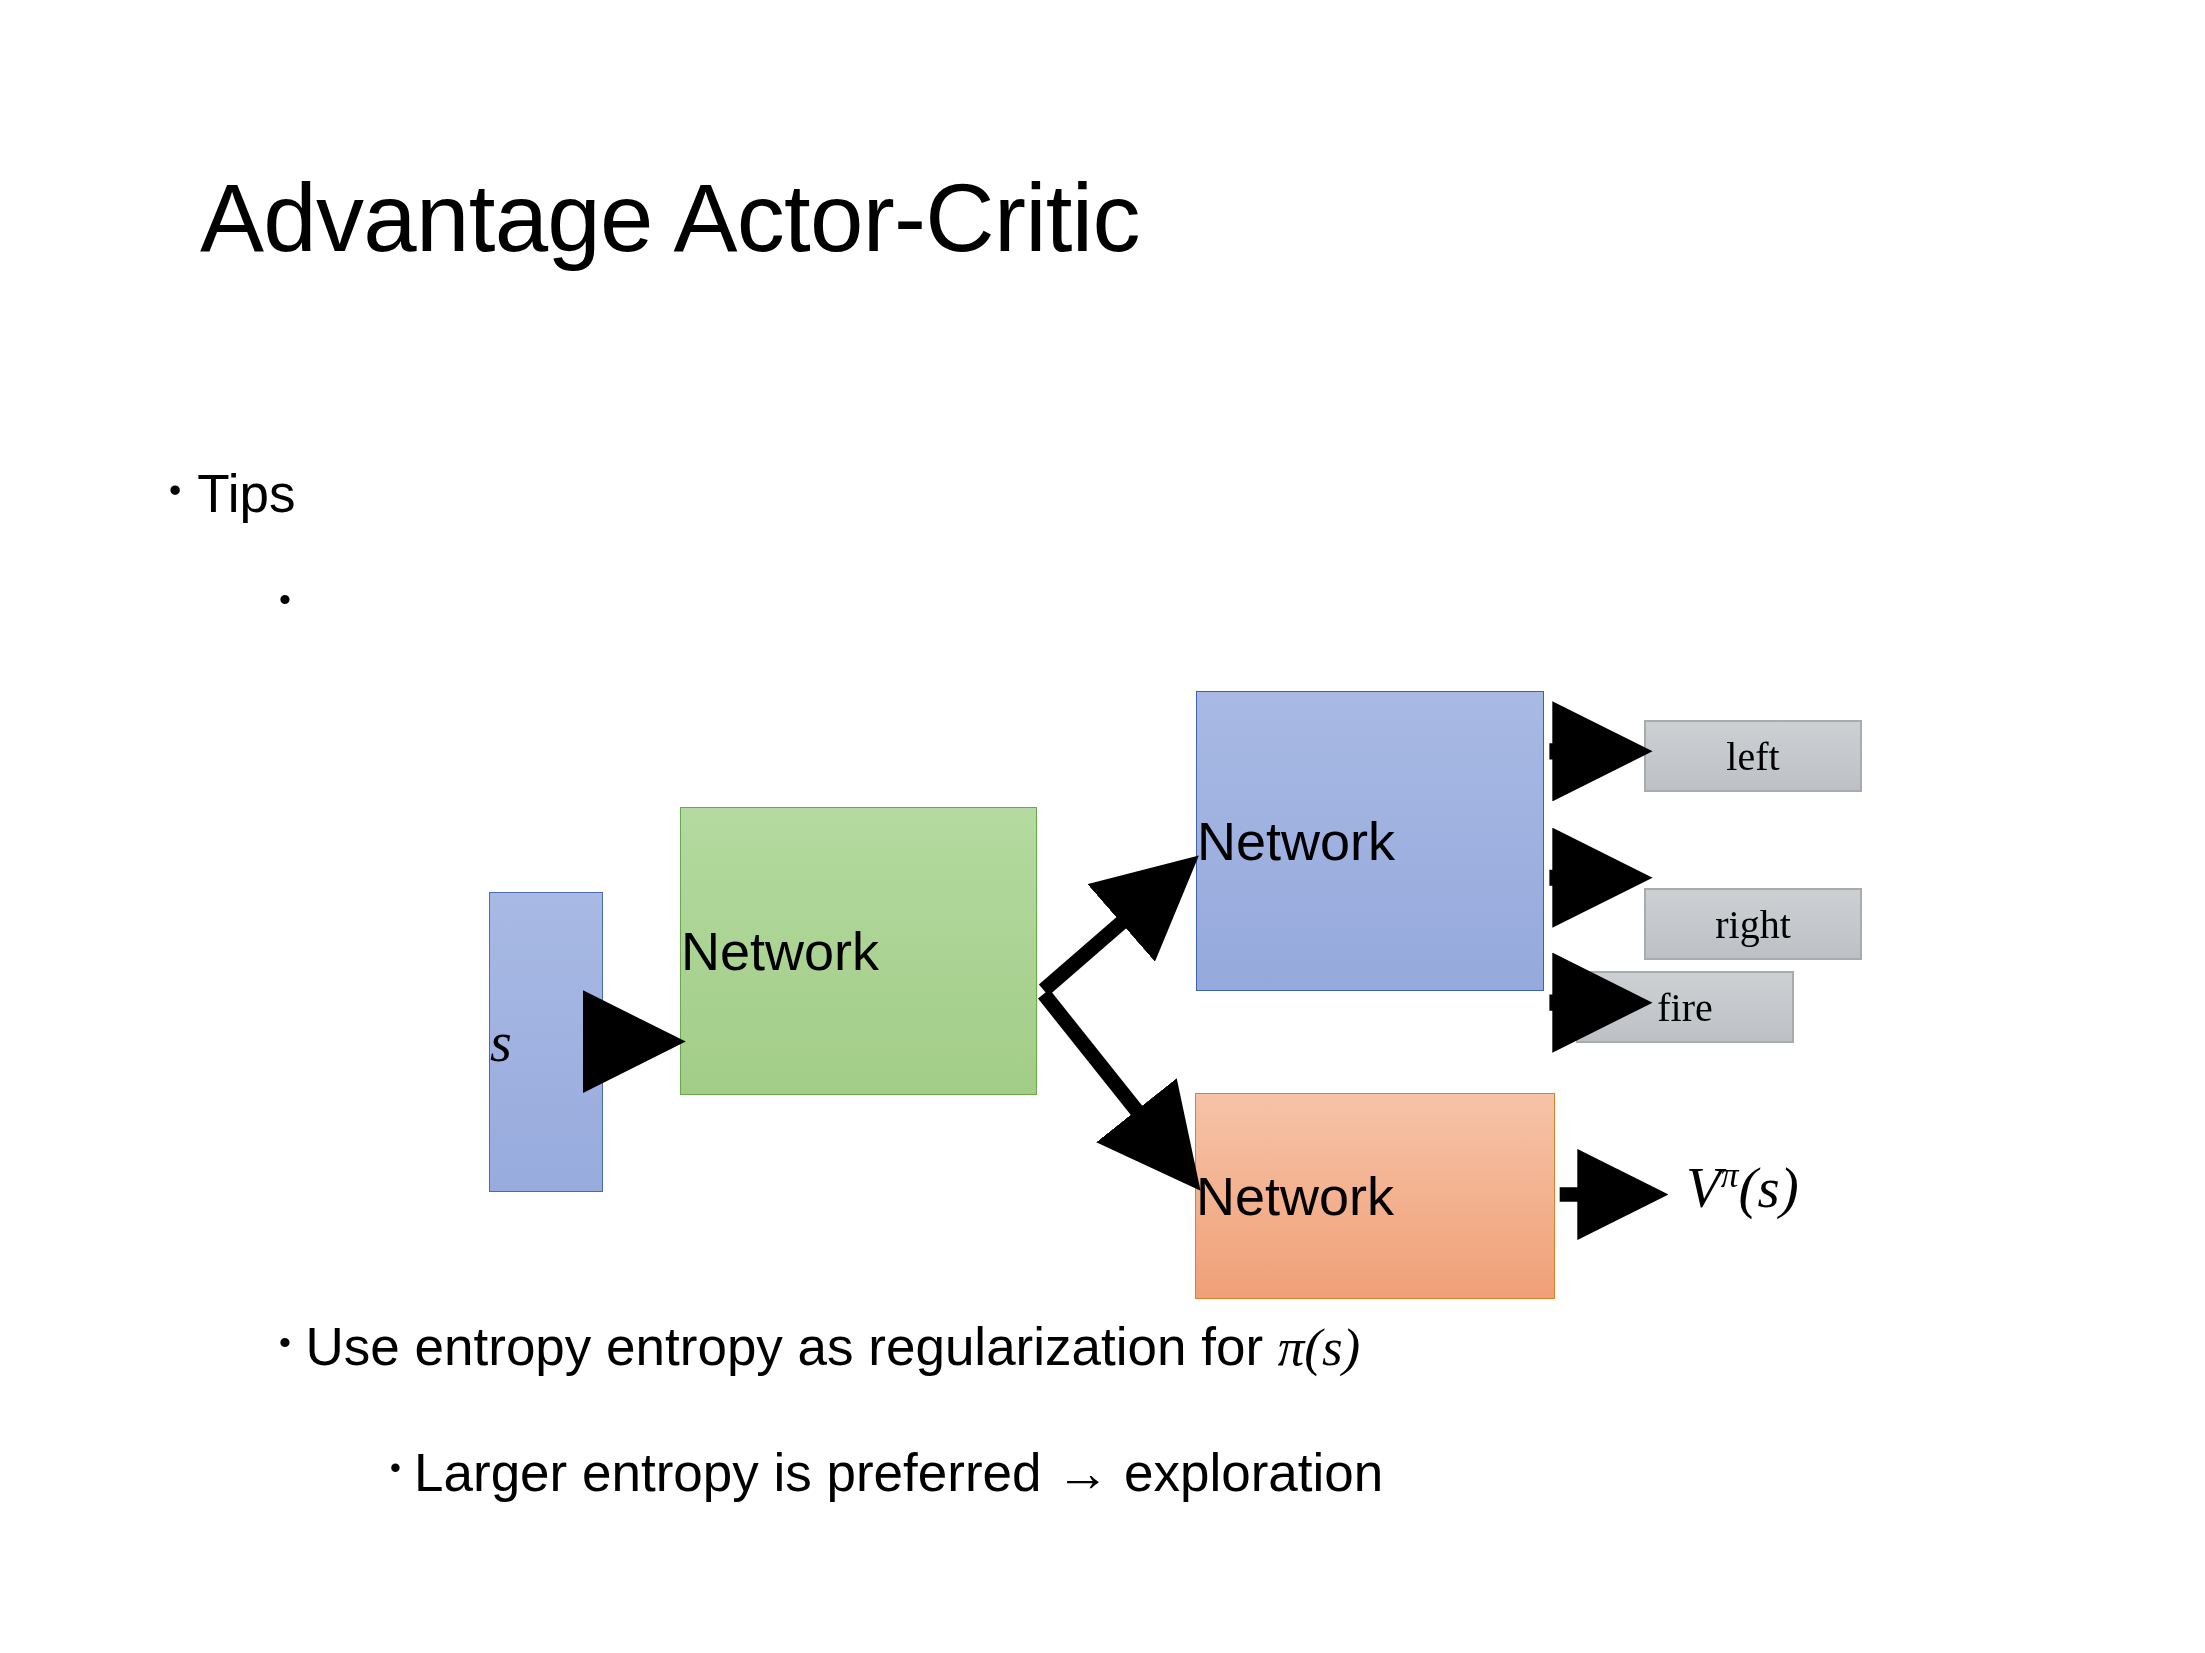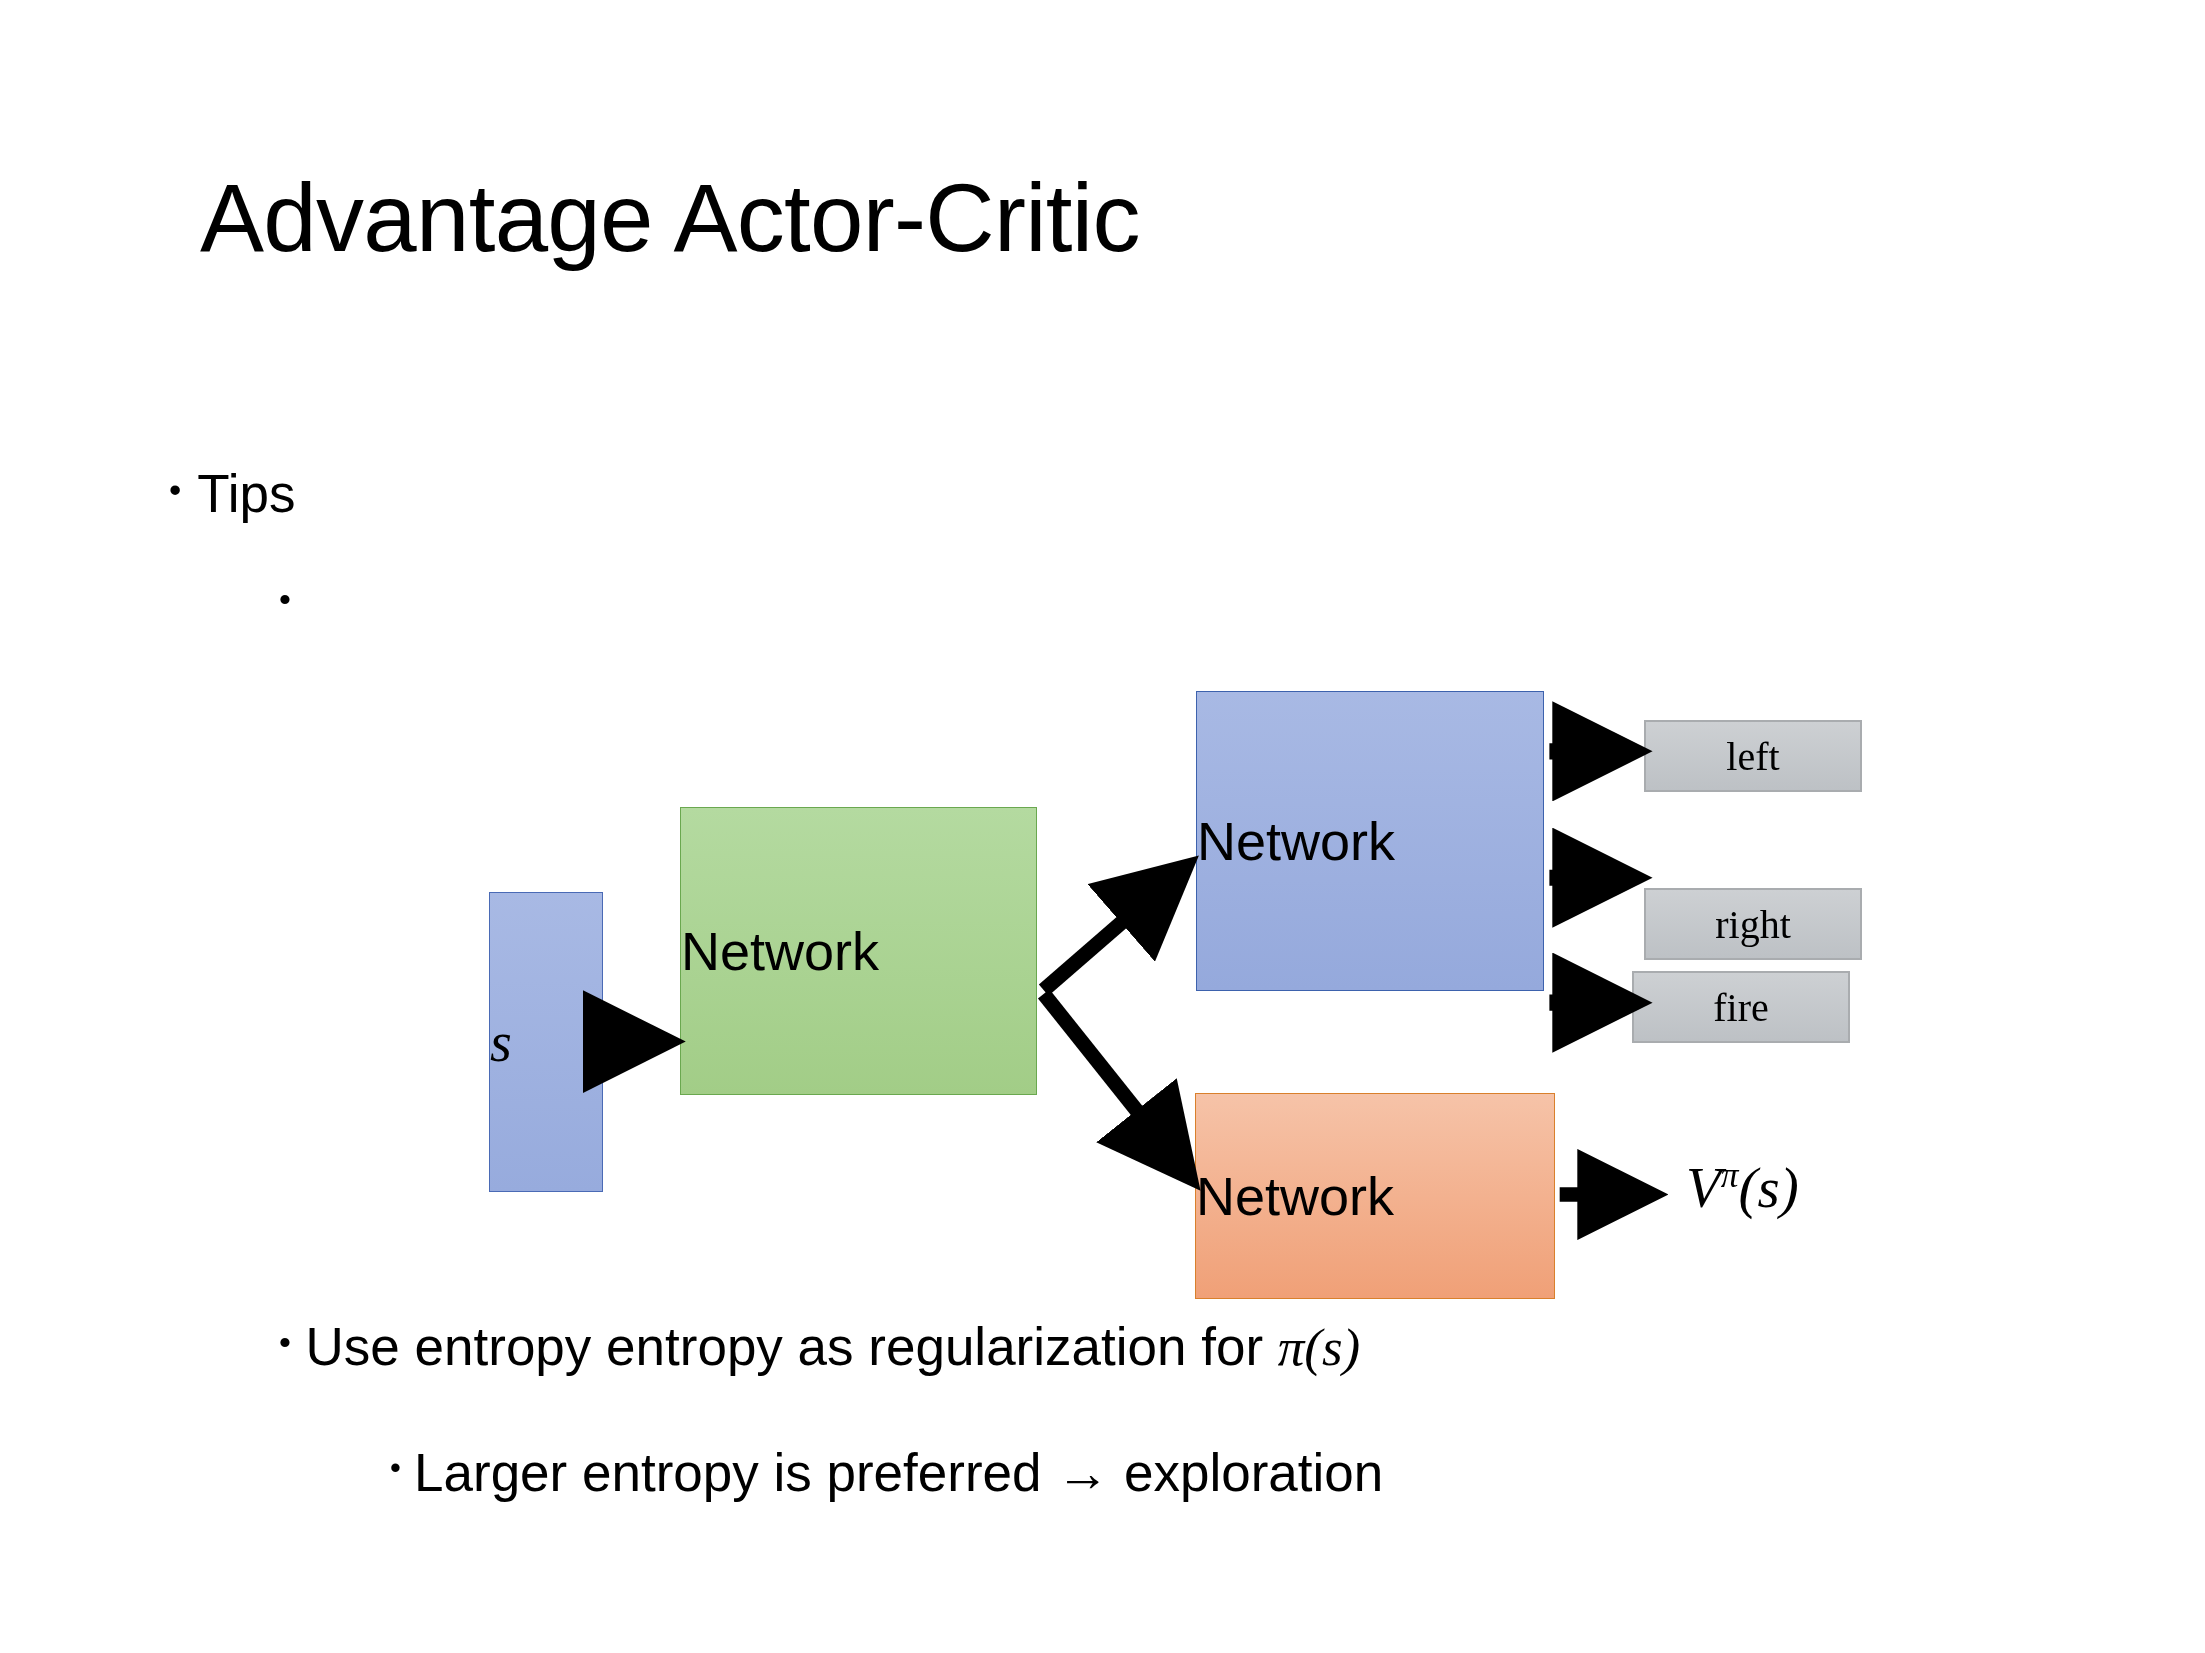--- a/index.html
+++ b/index.html
@@ -139,21 +139,21 @@
     justify-content: center;
     width: 218px; height: 72px;
     background: linear-gradient(to bottom, #cdd0d3 0%, #bdc1c5 100%);
     border: 2.2px solid #a9acaf;
     font-family: "Liberation Serif", "DejaVu Serif", serif;
     font-size: 40px;
     color: #000;
   }
   #out-left  { left: 1644px; top: 720px; }
   #out-right { left: 1644px; top: 846px; margin-top: 42px; }
-  #out-fire  { left: 1632px; top: 971px; }
+  #out-fire  { left: 1576px; top: 971px; }
 
   
   #arrows {
     position: absolute;
     left: 0; top: 0;
     width: 2205px; height: 1654px;
     pointer-events: none;
   }
 
   

